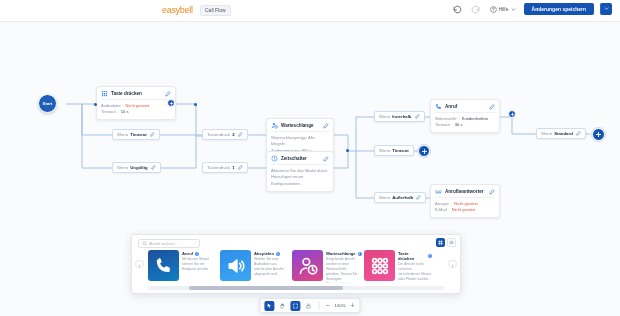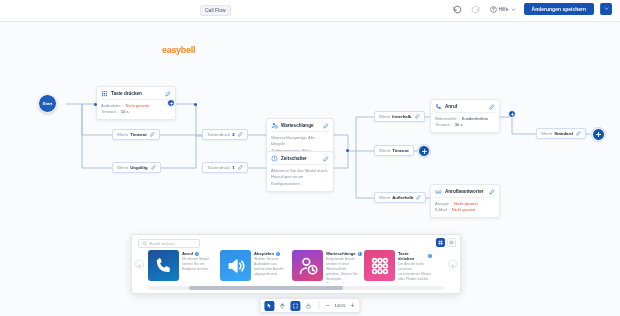--- a/index.html
+++ b/index.html
@@ -15,22 +15,22 @@
   .header {
     position: absolute; top: 0; left: 0;
     width: 620px; height: 22px;
     background: #ffffff;
     border-bottom: 1px solid #e8eaee;
     display: flex; align-items: center;
     z-index: 40;
   }
   .brand {
     position: absolute; left: 162px; top: 5px;
-    font-size: 9px; font-weight: bold;
-    color: #f08a24; letter-spacing: -0.3px; margin-top: 40px;
+    font-size: 9px; font-weight: normal;
+    color: #f08a24; letter-spacing: -0.3px;
   }
   .flow-chip {
     position: absolute; left: 200px; top: 5px;
     font-size: 5px; color: #4a5565;
     background: #f2f4f7;
     border: 1px solid #e3e6eb;
     border-radius: 2px;
     padding: 1px 4px;
     line-height: 1.3;
   }

